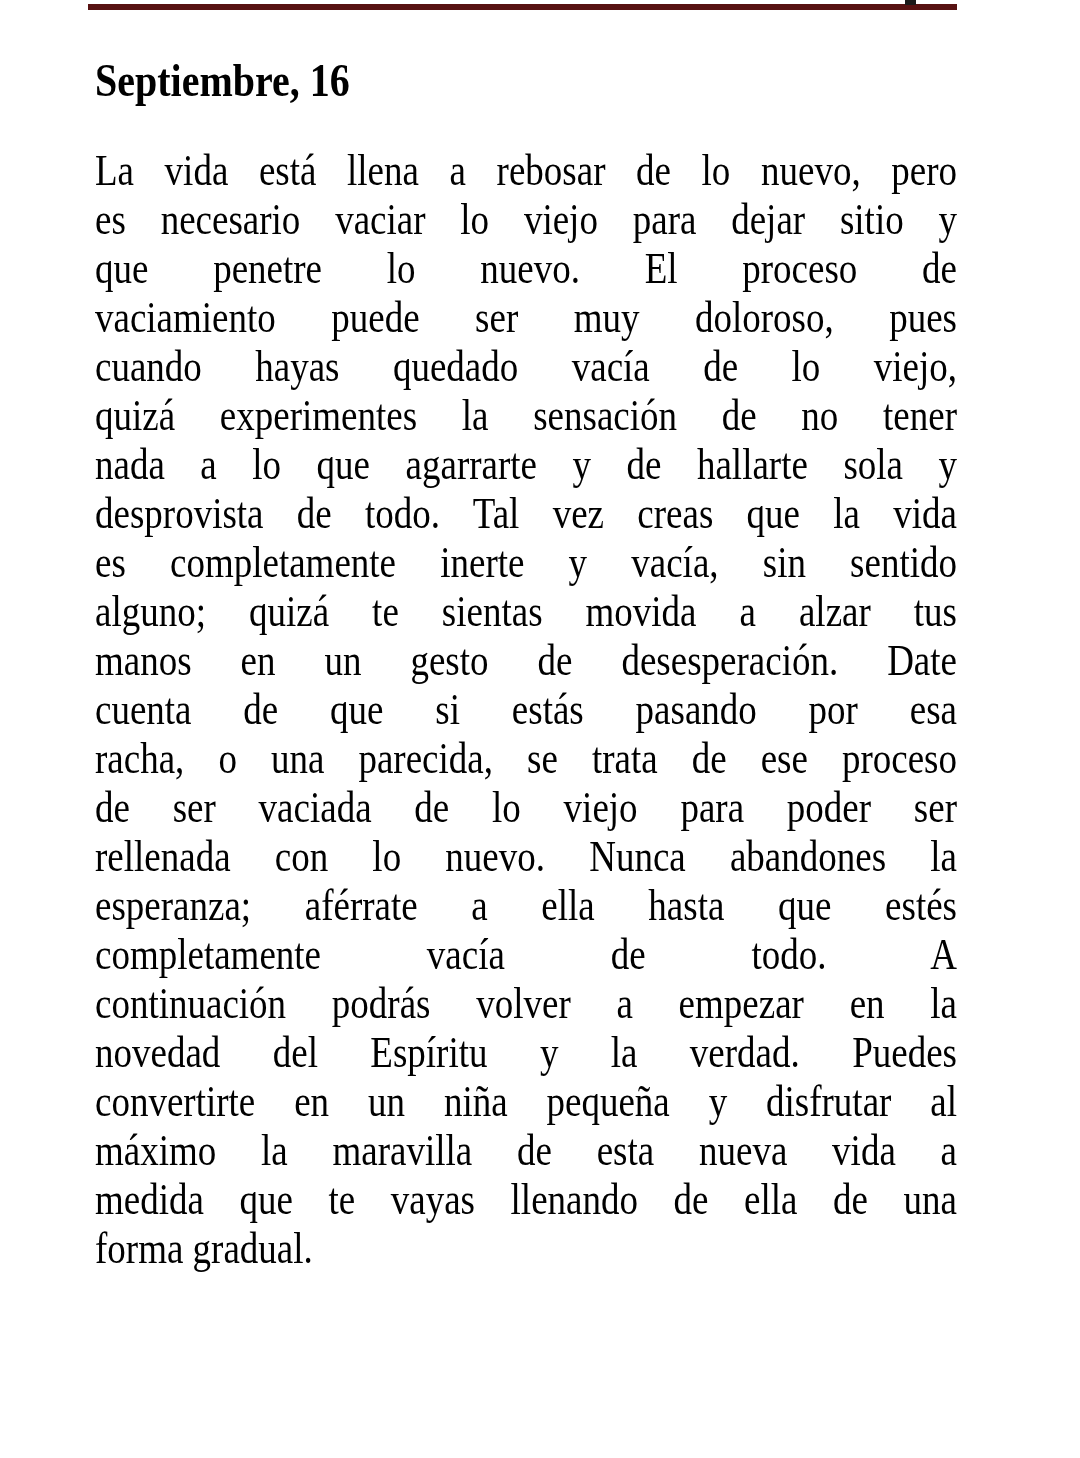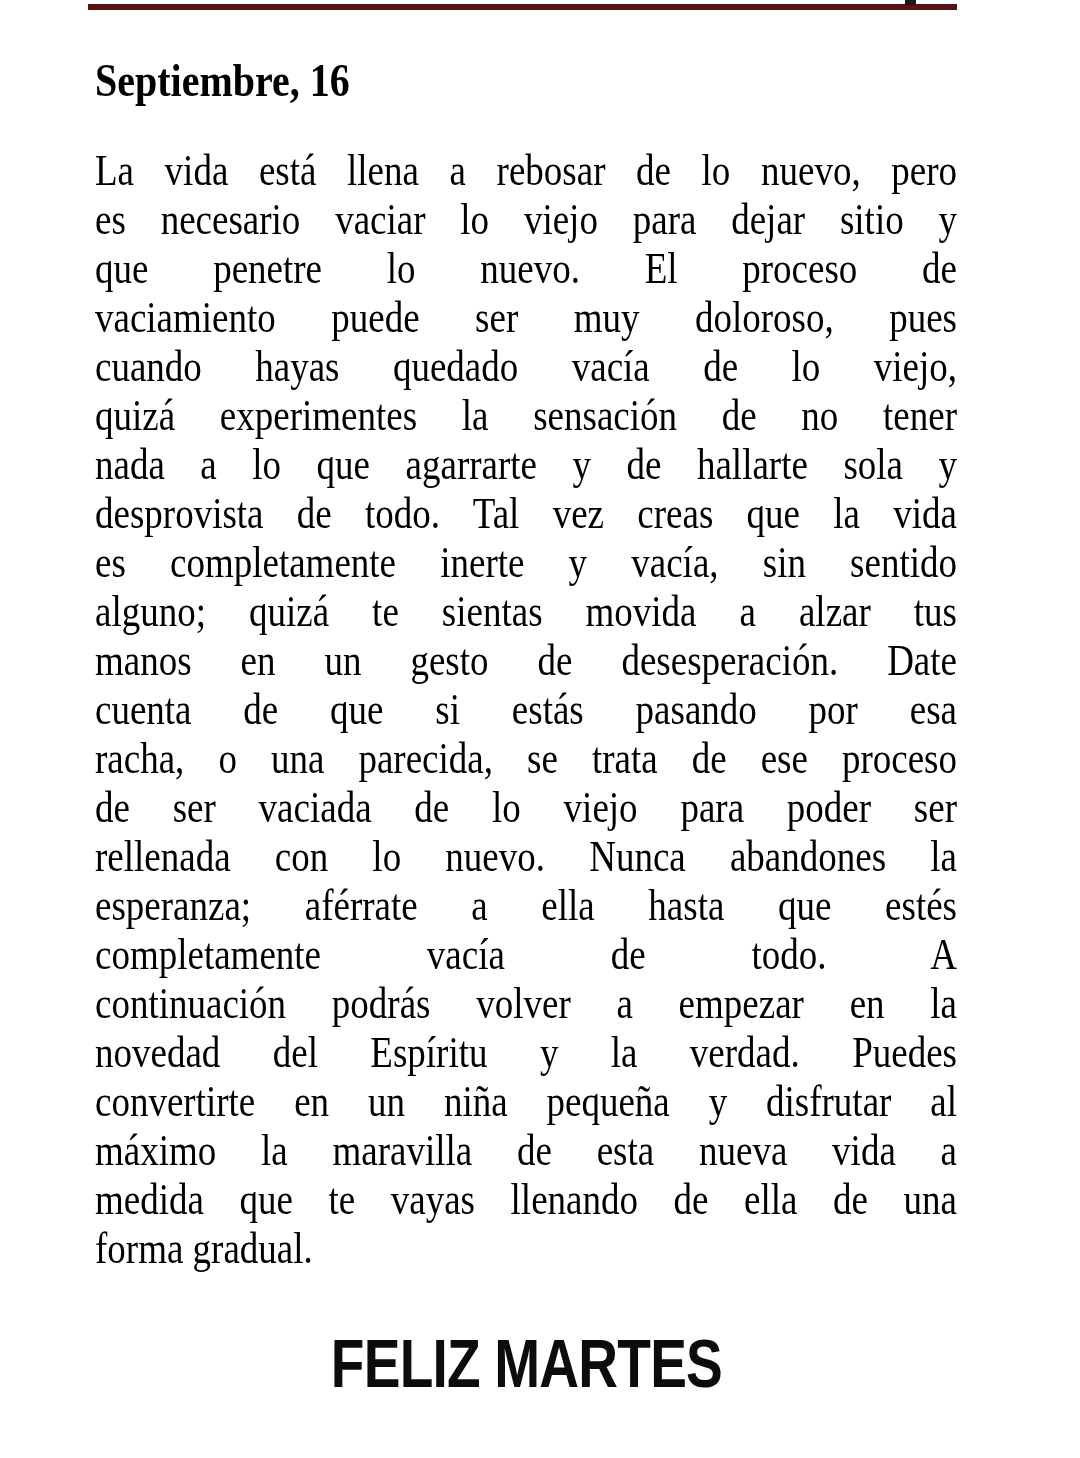--- a/index.html
+++ b/index.html
@@ -108,17 +108,14 @@
     <div class="body-line">esperanza; aférrate a ella hasta que estés</div>
     <div class="body-line">completamente vacía de todo. A</div>
     <div class="body-line">continuación podrás volver a empezar en la</div>
     <div class="body-line">novedad del Espíritu y la verdad. Puedes</div>
     <div class="body-line">convertirte en un niña pequeña y disfrutar al</div>
     <div class="body-line">máximo la maravilla de esta nueva vida a</div>
     <div class="body-line">medida que te vayas llenando de ella de una</div>
     <div class="body-line last">forma gradual.</div>
   </div>
 
-  <div class="footer-banner">
-    <span class="banner-text">FELIZ MARTES</span>
-  </div>
 
 </div>
 
 </body></html>

